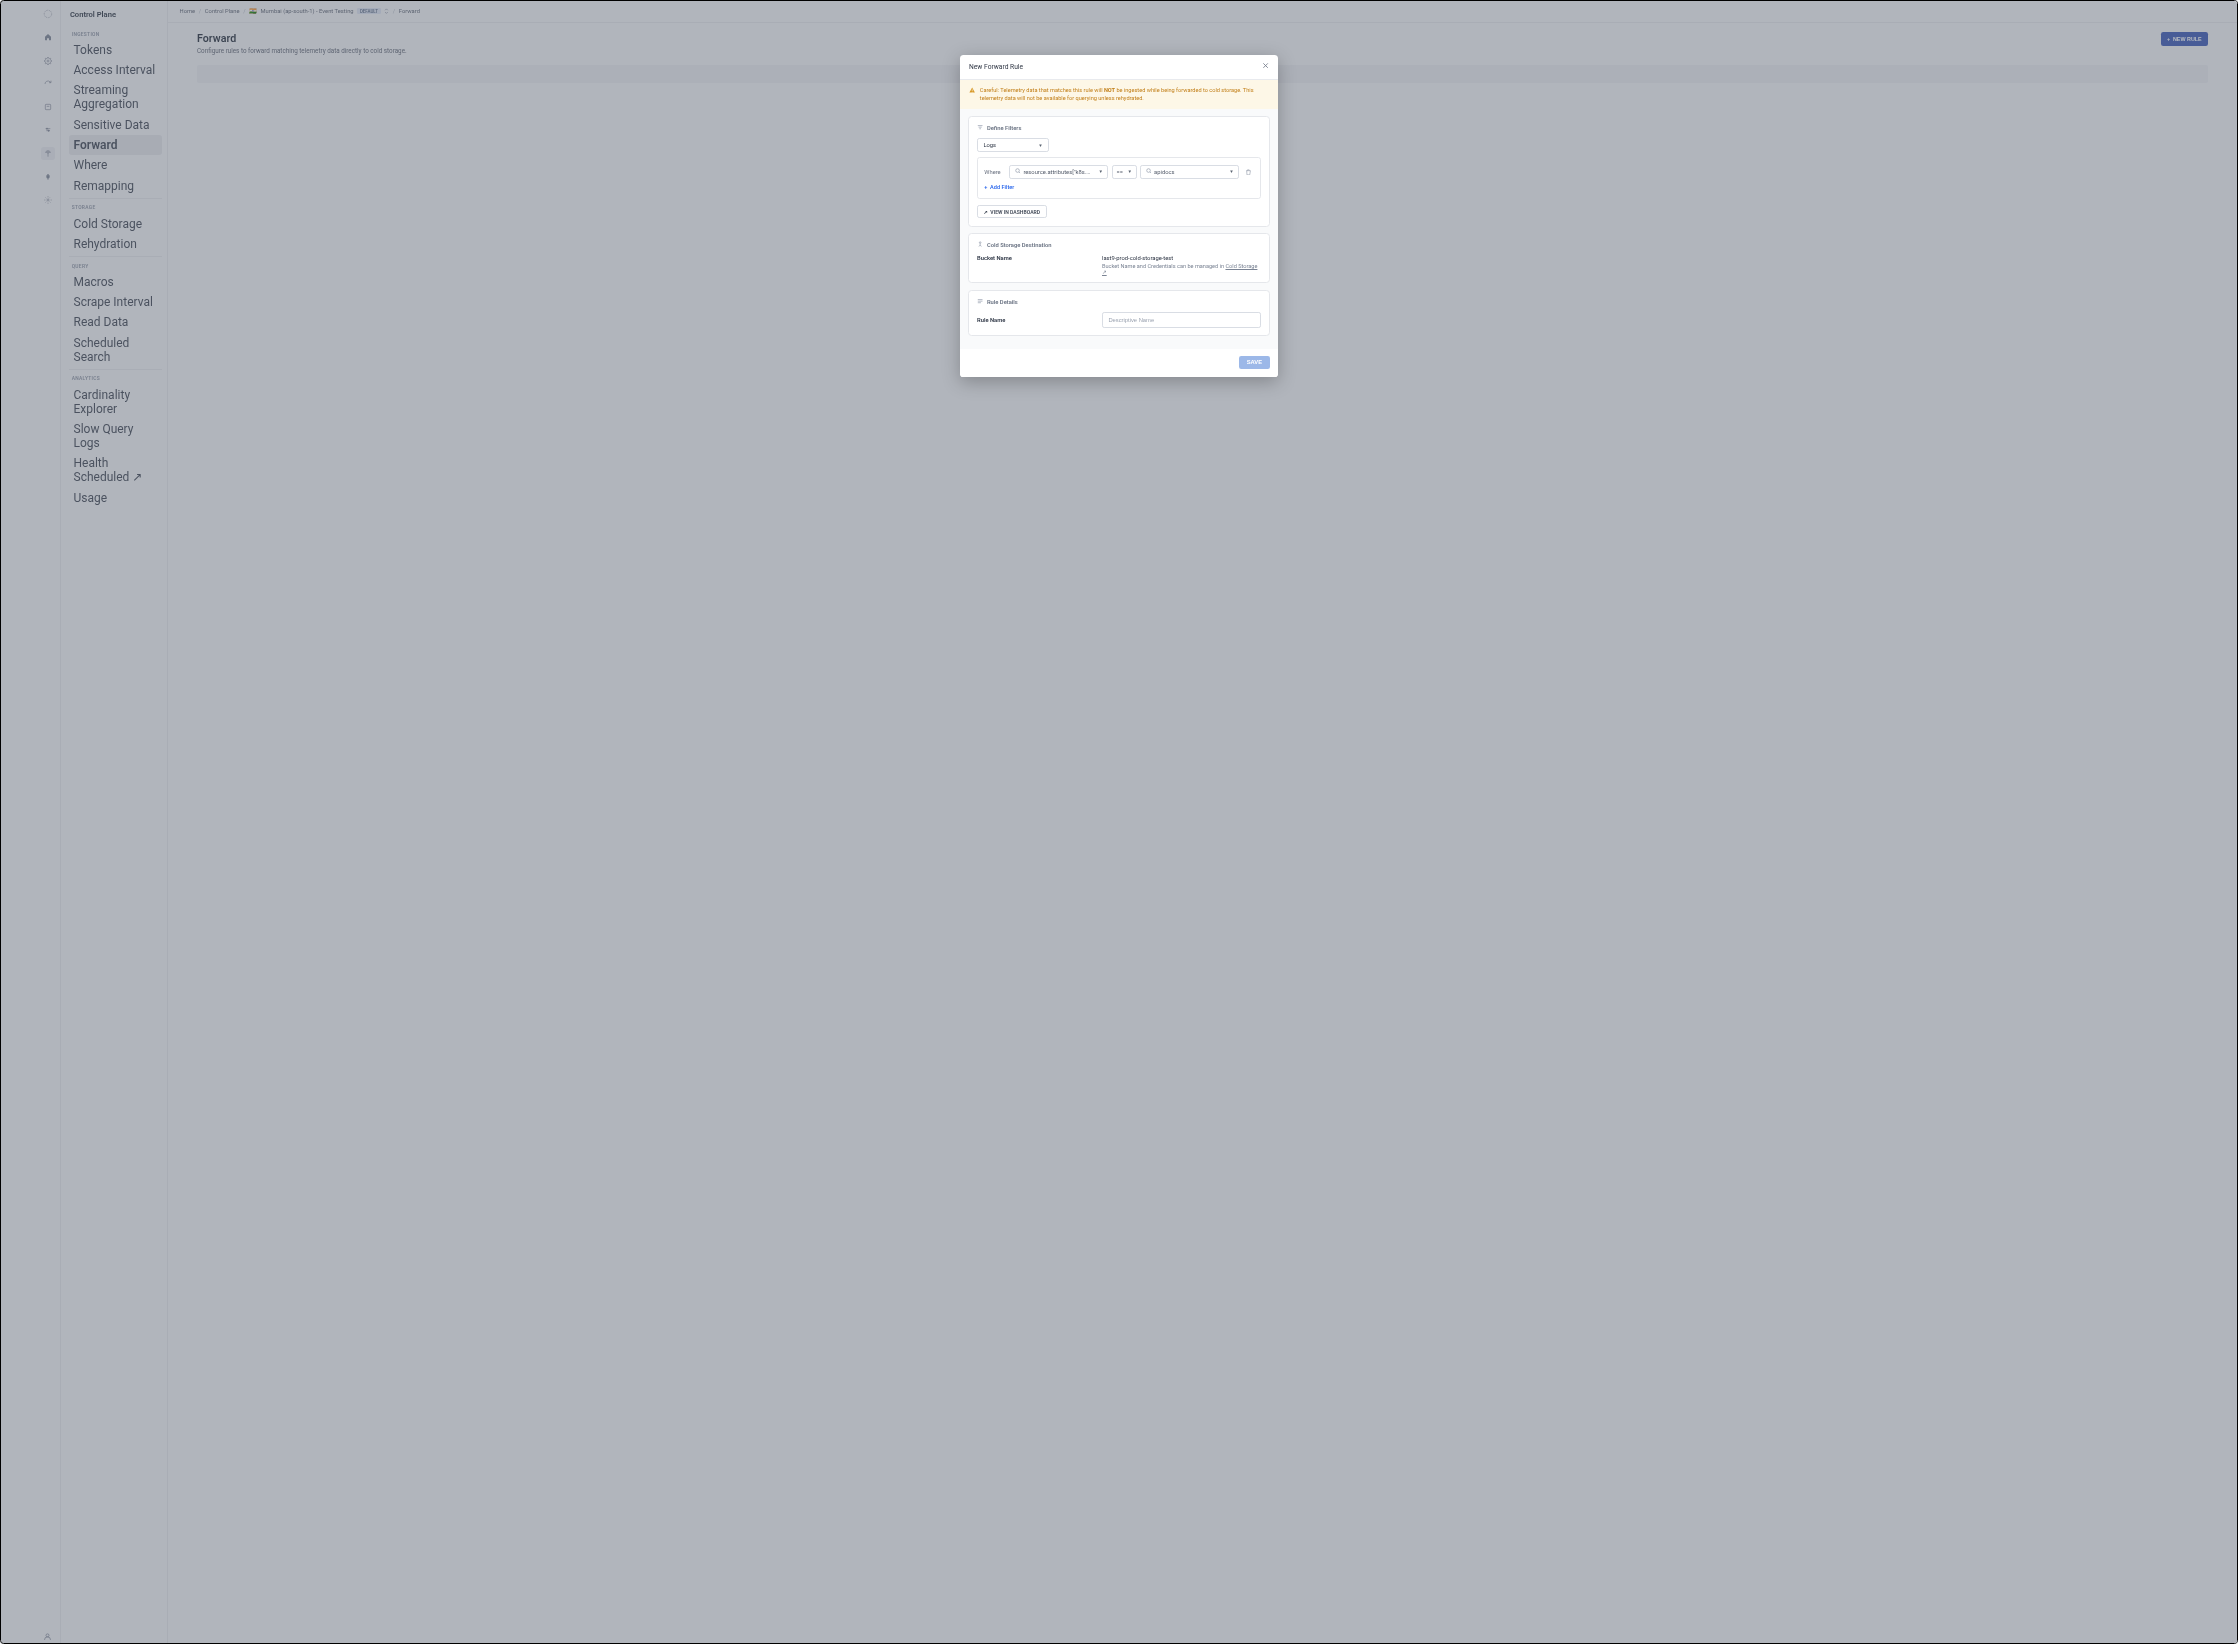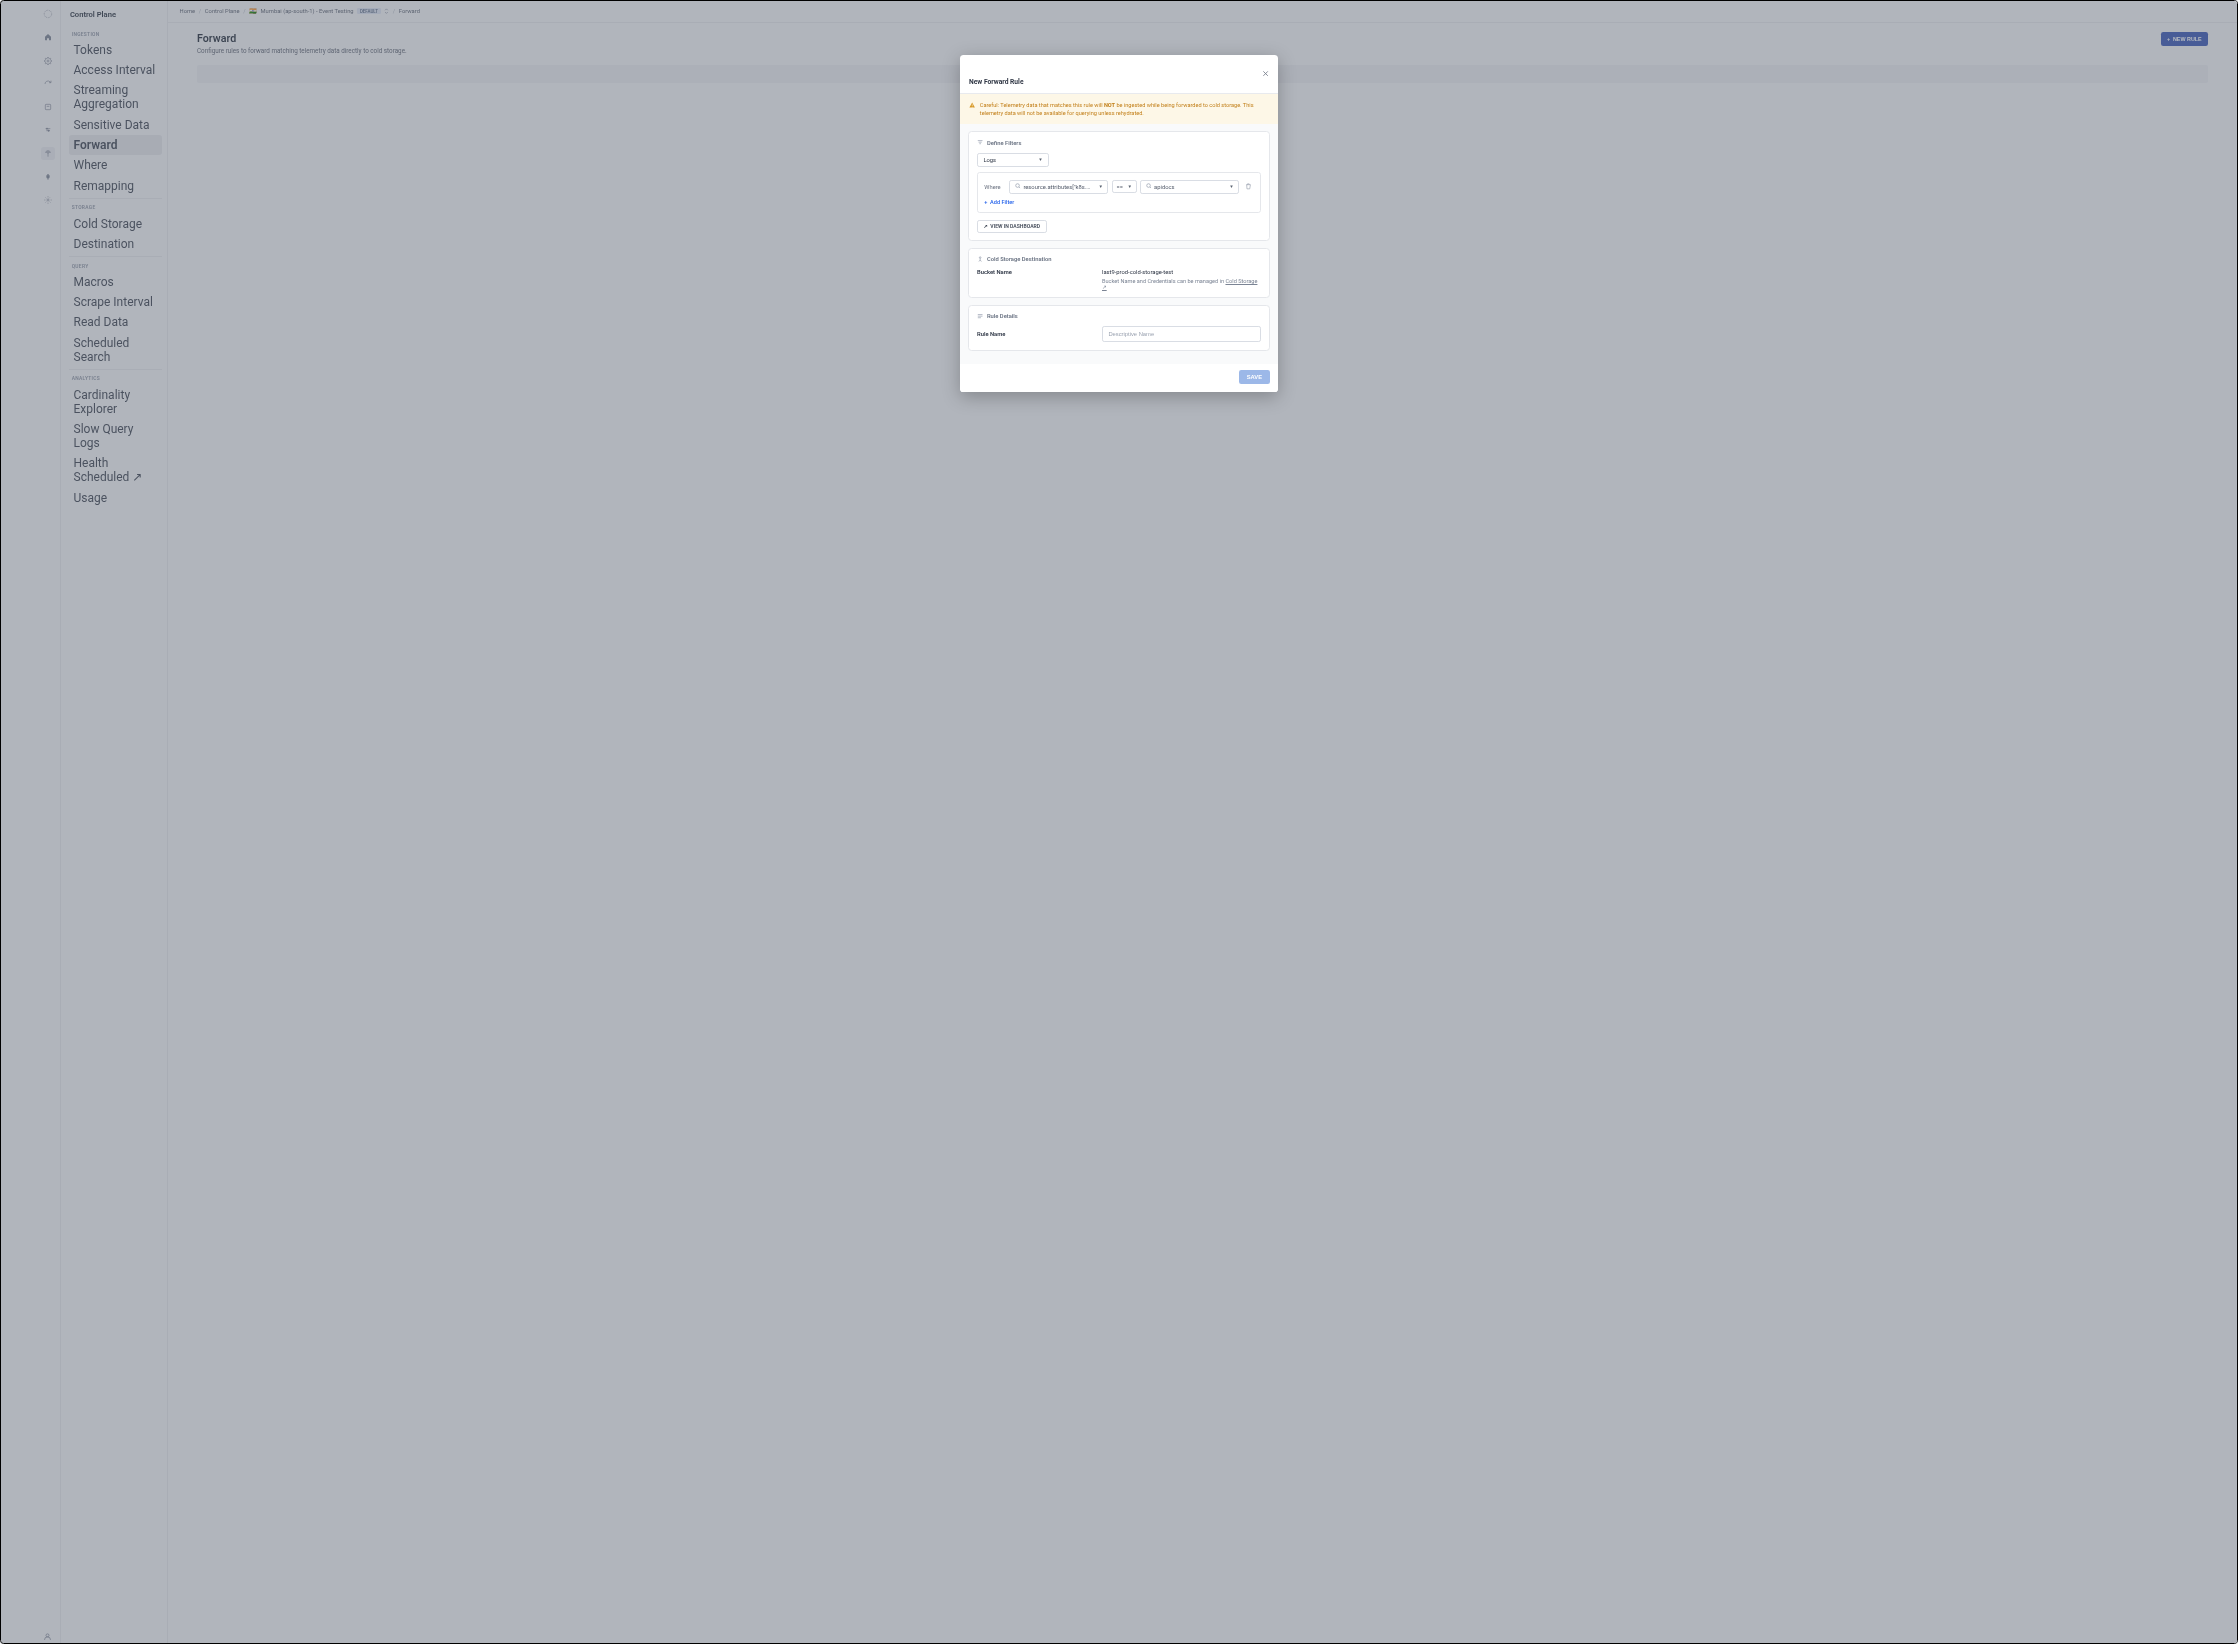--- a/index.html
+++ b/index.html
@@ -109,21 +109,21 @@
     .modal {
       width: 318px; background: #fff; border-radius: 3.6px;
       box-shadow: 0 4.5px 18px rgba(0,0,0,0.25);
       overflow: hidden;
     }
     .modal-header {
       display: flex; justify-content: space-between; align-items: center;
       padding: 7.2px 9px;
       border-bottom: 0.4px solid #e8eaee;
     }
-    .modal-title { font-size: 6.7px; font-weight: 700; color: #313846; margin-top: 16px; }
+    .modal-title { font-size: 6.7px; font-weight: 400; color: #313846; }
     .close-btn { color: #7a8290; cursor: pointer; font-size: 8px; }
 
     .warn-banner {
       background: #fdf7e7;
       display: flex; gap: 4.5px; align-items: flex-start;
       padding: 6.3px 9px;
       font-size: 5.6px;
       color: #c27f18;
       line-height: 1.5;
     }
@@ -290,21 +290,21 @@
       <div class="nav-item">Tokens</div>
       <div class="nav-item">Access Interval</div>
       <div class="nav-item">Streaming Aggregation</div>
       <div class="nav-item">Sensitive Data</div>
       <div class="nav-item active">Forward</div>
       <div class="nav-item">Where</div>
       <div class="nav-item">Remapping</div>
 
       <div class="section-label">STORAGE</div>
       <div class="nav-item">Cold Storage</div>
-      <div class="nav-item">Destination</div>
+      <div class="nav-item">Rehydration</div>
 
       <div class="section-label">QUERY</div>
       <div class="nav-item">Macros</div>
       <div class="nav-item">Scrape Interval</div>
       <div class="nav-item">Read Data</div>
       <div class="nav-item">Scheduled Search</div>
 
       <div class="section-label">ANALYTICS</div>
       <div class="nav-item">Cardinality Explorer</div>
       <div class="nav-item">Slow Query Logs</div>

